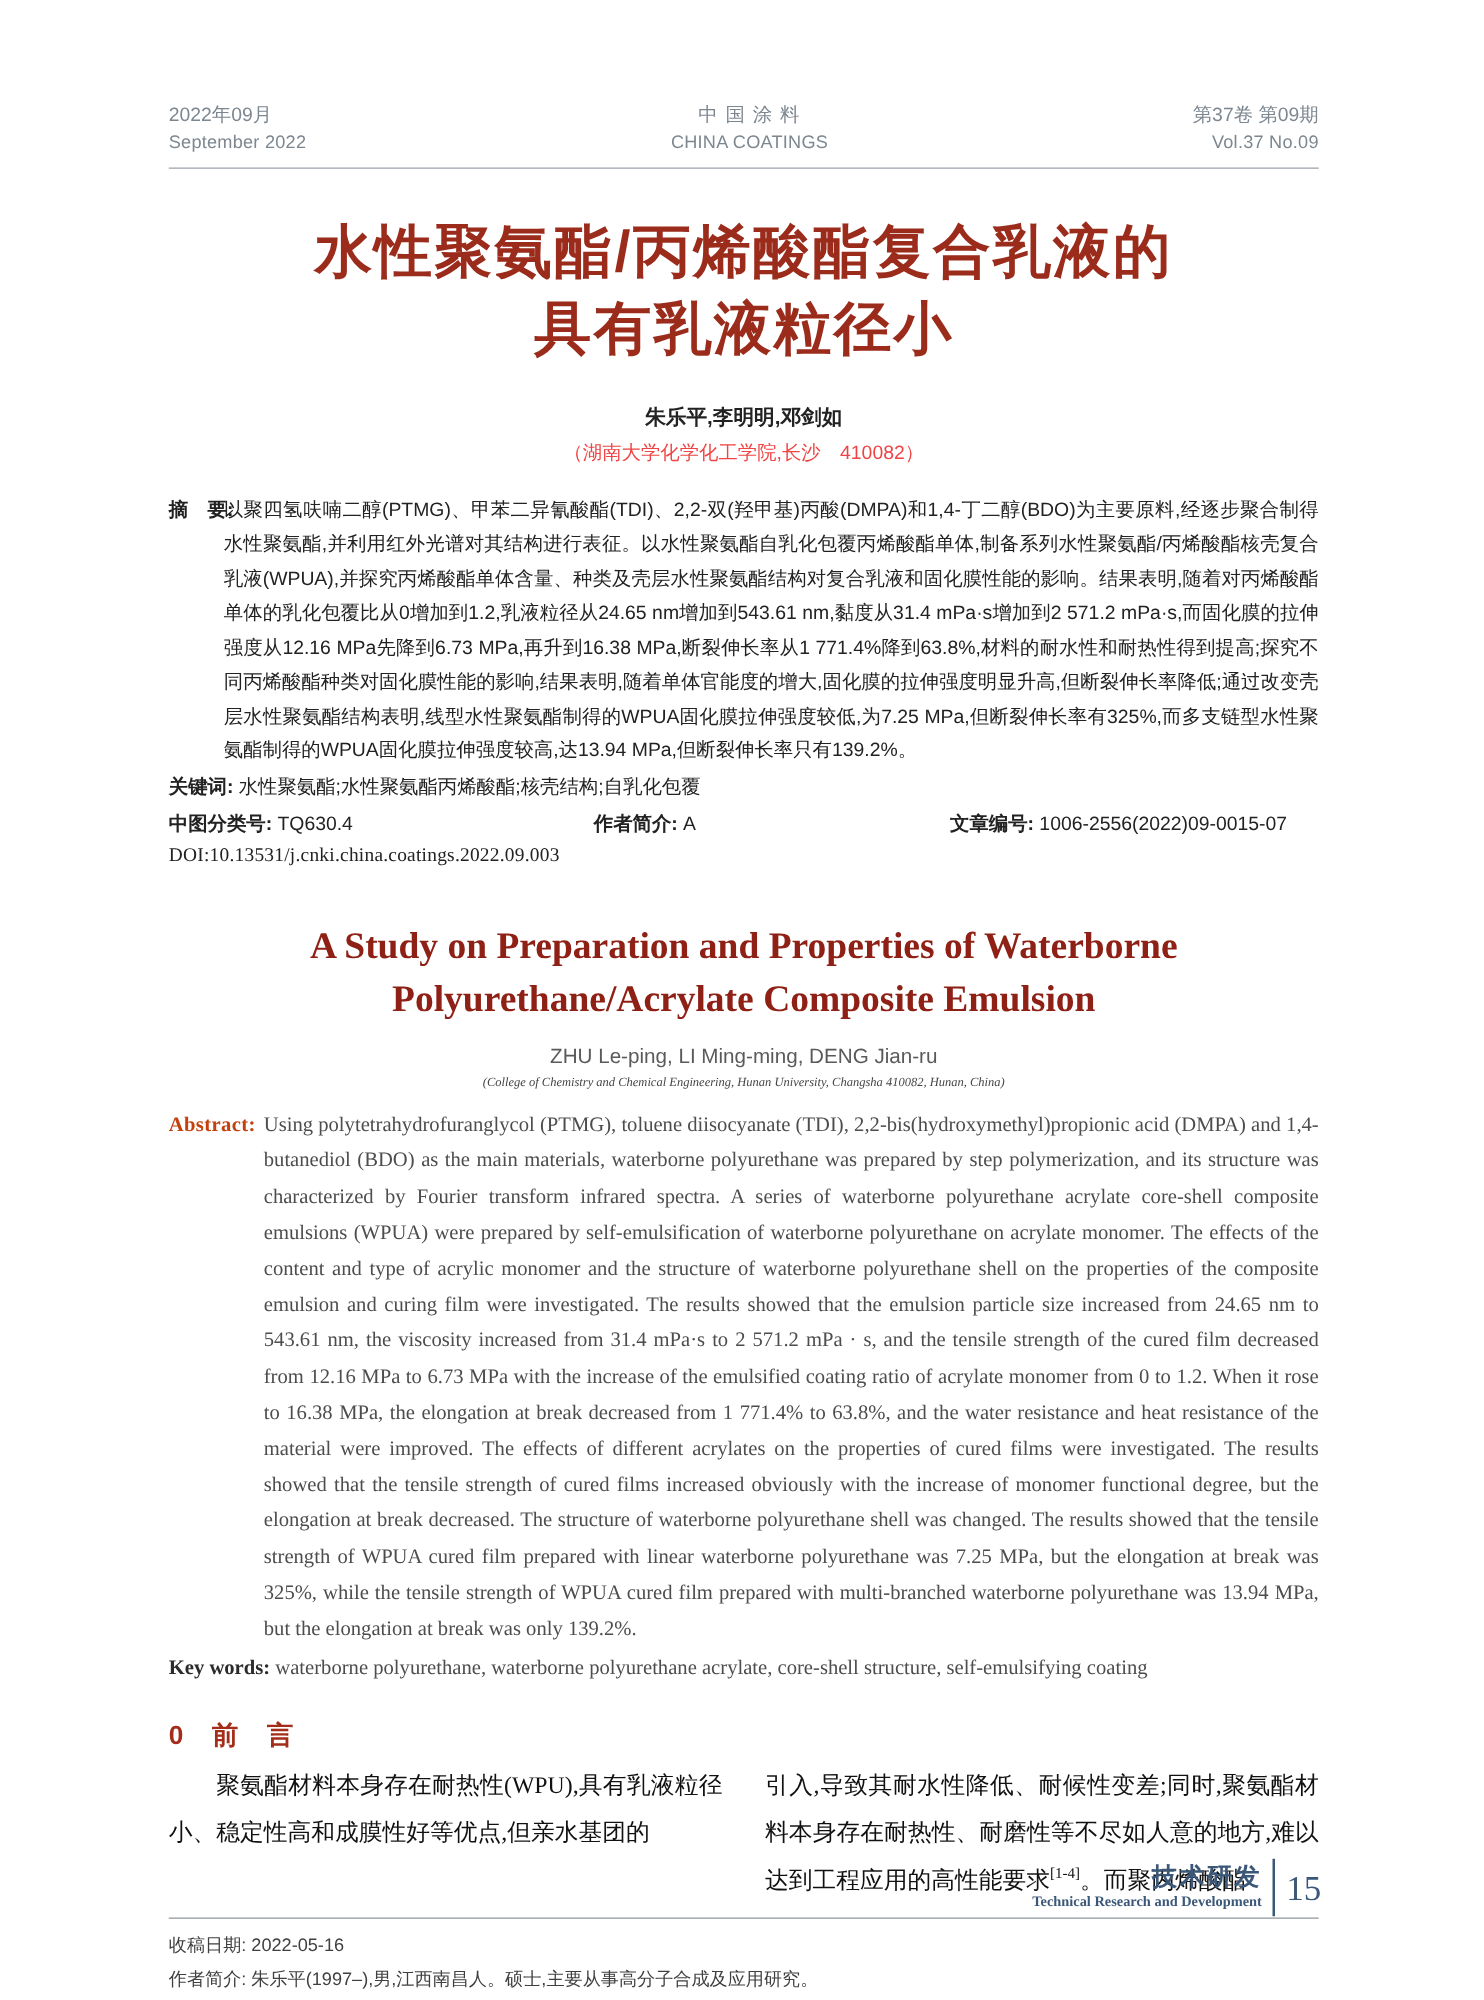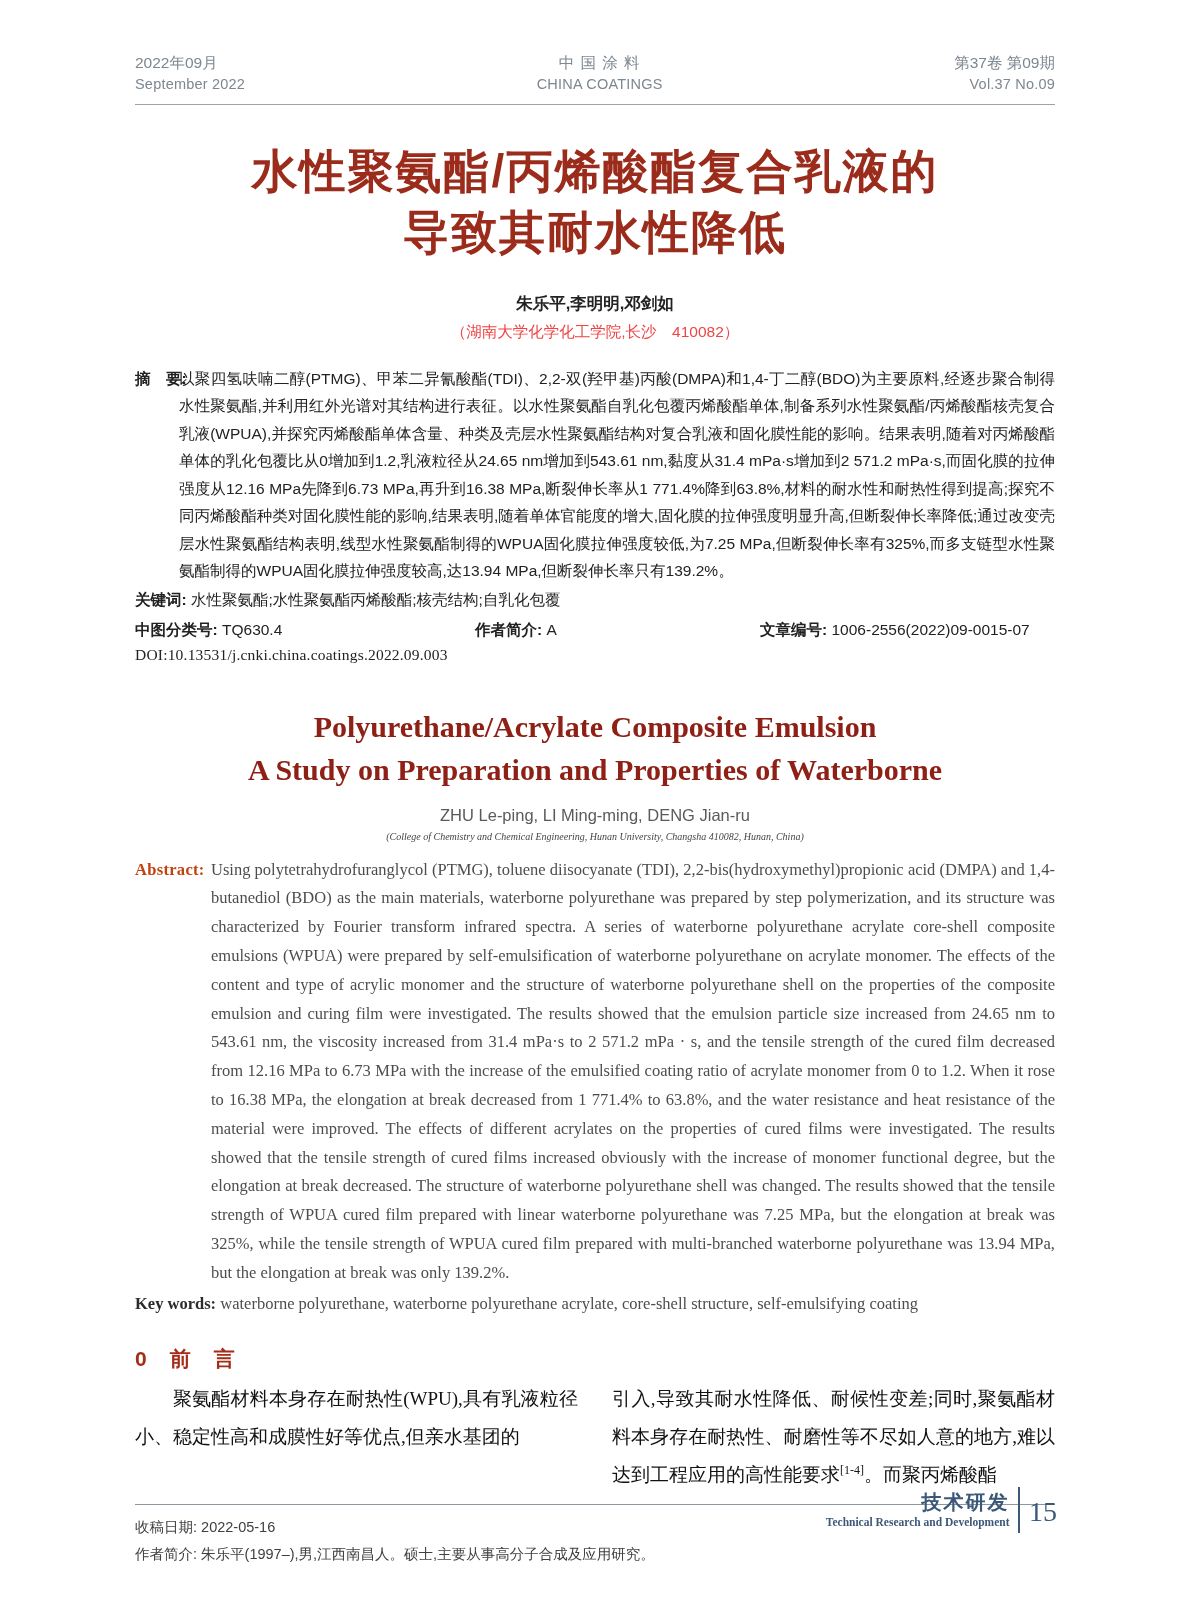--- a/index.html
+++ b/index.html
@@ -4,21 +4,21 @@
 <style>
   * { margin:0; padding:0; box-sizing:border-box; }
   html,body { background:#ffffff; }
   body {
     width:1187px; height:1600px;
     font-family:"Liberation Sans", sans-serif;
     color:#1e1e1e;
     position:relative;
     overflow:hidden;
   }
-  .page { position:relative; width:1187px; height:1487px; padding:52px 132px 0 135px; }
+  .page { position:relative; width:1187px; height:1487px; padding:82px 132px 0 135px; }
 
   
   .jheader {
     display:flex; justify-content:space-between; align-items:flex-end;
     color:#7d8790; font-size:15px; line-height:1.45;
     padding-bottom:9px; border-bottom:1.5px solid #9aa3ab;
   }
   .jheader .col { white-space:nowrap; }
   .jheader .col.center { text-align:center; letter-spacing:1px; }
   .jheader .col.right { text-align:right; }
@@ -127,21 +127,21 @@
       <div class="en">CHINA COATINGS</div>
     </div>
     <div class="col right">
       <div class="cn">第37卷 第09期</div>
       <div class="en">Vol.37  No.09</div>
     </div>
   </div>
 
   <h1 class="cn-title">
     <div>水性聚氨酯/丙烯酸酯复合乳液的</div>
-    <div>导致其耐水性降低</div>
+    <div>具有乳液粒径小</div>
   </h1>
 
   <div class="cn-authors">朱乐平,李明明,邓剑如</div>
   <div class="cn-affil">（湖南大学化学化工学院,长沙　410082）</div>
 
   <div class="cn-abstract">
     <span class="lab">摘　要:</span>
     <span>以聚四氢呋喃二醇(PTMG)、甲苯二异氰酸酯(TDI)、2,2-双(羟甲基)丙酸(DMPA)和1,4-丁二醇(BDO)为主要原料,经逐步聚合制得水性聚氨酯,并利用红外光谱对其结构进行表征。以水性聚氨酯自乳化包覆丙烯酸酯单体,制备系列水性聚氨酯/丙烯酸酯核壳复合乳液(WPUA),并探究丙烯酸酯单体含量、种类及壳层水性聚氨酯结构对复合乳液和固化膜性能的影响。结果表明,随着对丙烯酸酯单体的乳化包覆比从0增加到1.2,乳液粒径从24.65 nm增加到543.61 nm,黏度从31.4 mPa·s增加到2 571.2 mPa·s,而固化膜的拉伸强度从12.16 MPa先降到6.73 MPa,再升到16.38 MPa,断裂伸长率从1 771.4%降到63.8%,材料的耐水性和耐热性得到提高;探究不同丙烯酸酯种类对固化膜性能的影响,结果表明,随着单体官能度的增大,固化膜的拉伸强度明显升高,但断裂伸长率降低;通过改变壳层水性聚氨酯结构表明,线型水性聚氨酯制得的WPUA固化膜拉伸强度较低,为7.25 MPa,但断裂伸长率有325%,而多支链型水性聚氨酯制得的WPUA固化膜拉伸强度较高,达13.94 MPa,但断裂伸长率只有139.2%。</span>
   </div>
 
@@ -161,22 +161,22 @@
     </div>
     <div class="item i3">
       <span class="lab">文章编号:</span>
       <span>1006-2556(2022)09-0015-07</span>
     </div>
   </div>
 
   <div class="doi-line">DOI:10.13531/j.cnki.china.coatings.2022.09.003</div>
 
   <h2 class="en-title">
+    <div>A Study on Preparation and Properties of Waterborne</div>
     <div>Polyurethane/Acrylate Composite Emulsion</div>
-    <div>A Study on Preparation and Properties of Waterborne</div>
   </h2>
 
   <div class="en-authors">ZHU Le-ping, LI Ming-ming, DENG Jian-ru</div>
   <div class="en-affil">(College of Chemistry and Chemical Engineering, Hunan University, Changsha 410082, Hunan, China)</div>
 
   <div class="en-abstract">
     <span class="lab">Abstract:</span>
     <span>Using polytetrahydrofuranglycol (PTMG), toluene diisocyanate (TDI), 2,2-bis(hydroxymethyl)propionic acid (DMPA) and 1,4-butanediol (BDO) as the main materials, waterborne polyurethane was prepared by step polymerization, and its structure was characterized by Fourier transform infrared spectra. A series of waterborne polyurethane acrylate core-shell composite emulsions (WPUA) were prepared by self-emulsification of waterborne polyurethane on acrylate monomer. The effects of the content and type of acrylic monomer and the structure of waterborne polyurethane shell on the properties of the composite emulsion and curing film were investigated. The results showed that the emulsion particle size increased from 24.65 nm to 543.61 nm, the viscosity increased from 31.4 mPa·s to 2 571.2 mPa · s, and the tensile strength of the cured film decreased from 12.16 MPa to 6.73 MPa with the increase of the emulsified coating ratio of acrylate monomer from 0 to 1.2. When it rose to 16.38 MPa, the elongation at break decreased from 1 771.4% to 63.8%, and the water resistance and heat resistance of the material were improved. The effects of different acrylates on the properties of cured films were investigated. The results showed that the tensile strength of cured films increased obviously with the increase of monomer functional degree, but the elongation at break decreased. The structure of waterborne polyurethane shell was changed. The results showed that the tensile strength of WPUA cured film prepared with linear waterborne polyurethane was 7.25 MPa, but the elongation at break was 325%, while the tensile strength of WPUA cured film prepared with multi-branched waterborne polyurethane was 13.94 MPa, but the elongation at break was only 139.2%.</span>
   </div>
 

